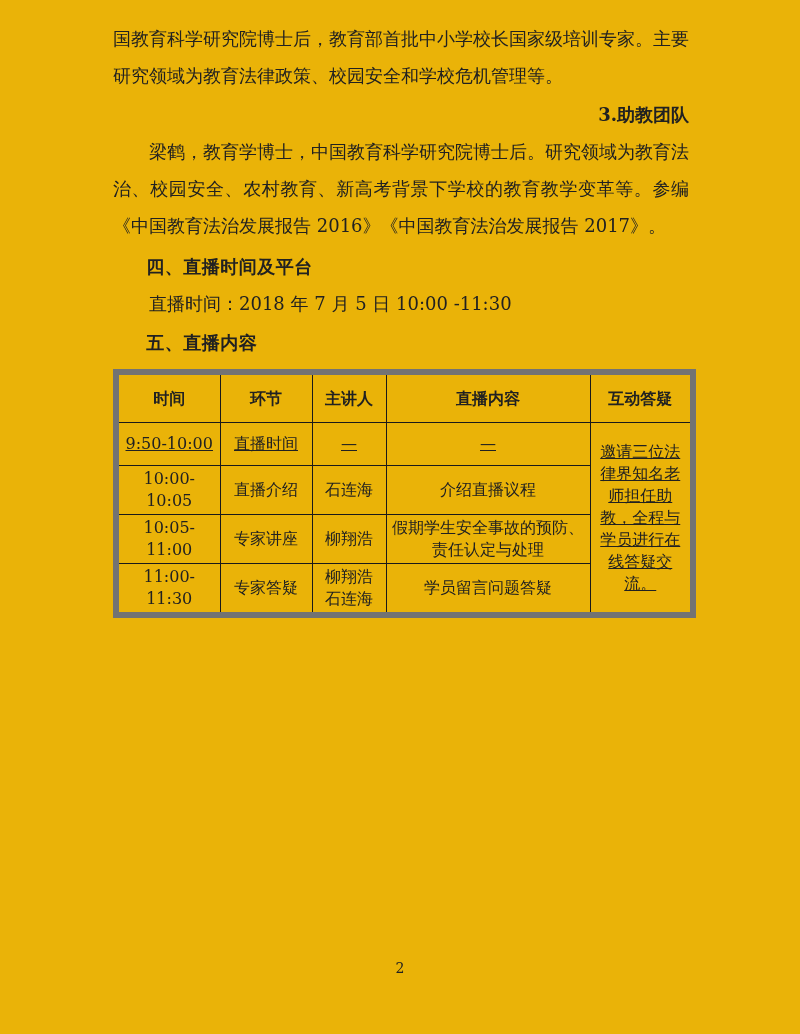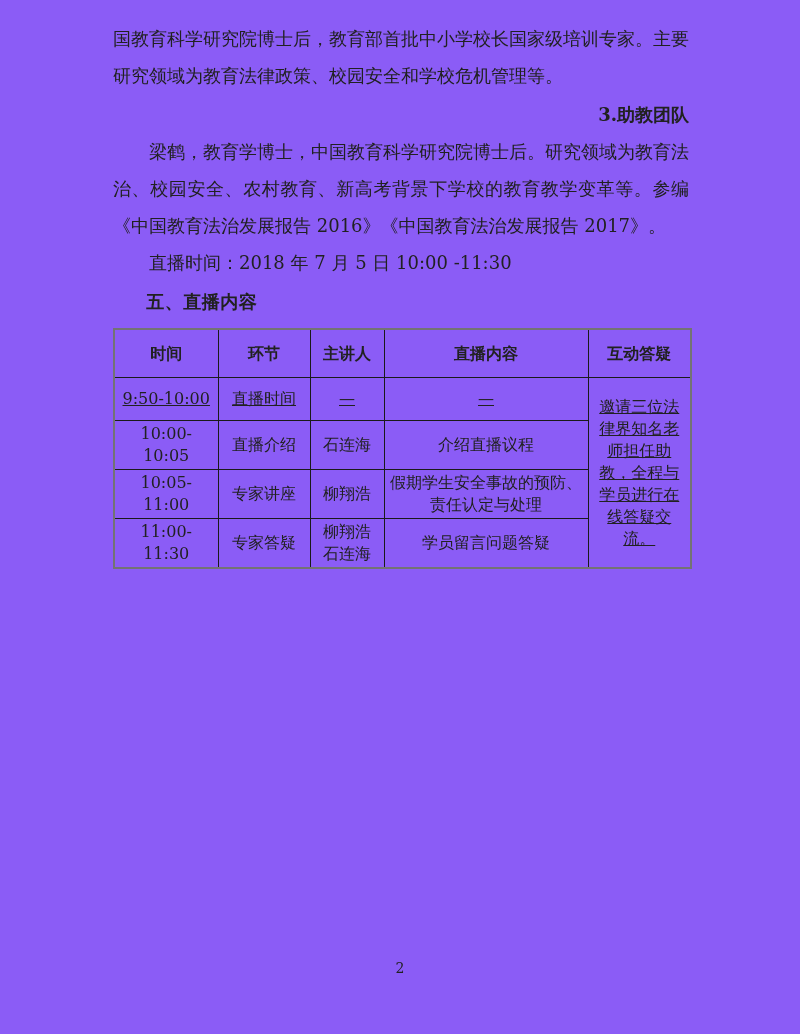--- a/index.html
+++ b/index.html
@@ -4,21 +4,21 @@
 <style>
   html, body {
     margin: 0;
     padding: 0;
     background: #ffffff;
   }
   .page {
     position: relative;
     width: 800px;
     height: 1034px;
-    background: #8b5cf6;
+    background: #eab308;
     overflow: hidden;
     font-family: "DejaVu Serif", "Liberation Serif", serif;
     color: #212121;
   }
   .content {
     position: absolute;
     left: 113px;
     top: 20px;
     width: 576px;
   }
@@ -49,21 +49,21 @@
     text-indent: 1.85em;
     font-family: "DejaVu Sans", "Liberation Sans", sans-serif;
     letter-spacing: 0.5px;
   }
   .h-section.tight { margin-top: 2px; }
   table.schedule {
     margin-top: 8px;
     border-collapse: collapse;
     table-layout: fixed;
     width: 577px;
-    border: 2px solid #737373;
+    border: 6px solid #737373;
   }
   table.schedule th,
   table.schedule td {
     border: 1px solid #1a1a1a;
     text-align: center;
     vertical-align: middle;
     font-size: 16px;
     line-height: 22px;
     padding: 2px 3px;
     overflow: hidden;
@@ -102,20 +102,21 @@
   <div class="content">
 
     <p class="body-par no-indent">国教育科学研究院博士后，教育部首批中小学校长国家级培训专家。主要研究领域为教育法律政策、校园安全和学校危机管理等。</p>
 
     <p class="h-num">3.助教团队</p>
 
     <p class="body-par">梁鹤，教育学博士，中国教育科学研究院博士后。研究领域为教育法治、校园安全、农村教育、新高考背景下学校的教育教学变革等。参编《中国教育法治发展报告 2016》《中国教育法治发展报告 2017》。</p>
 
 
 
+    <p class="h-section">四、直播时间及平台</p>
 
     <p class="body-par">直播时间：2018 年 7 月 5 日 10:00 -11:30</p>
 
 
     <p class="h-section tight">五、直播内容</p>
 
     <table class="schedule">
       <colgroup>
         <col style="width:104px">
         <col style="width:92px">

